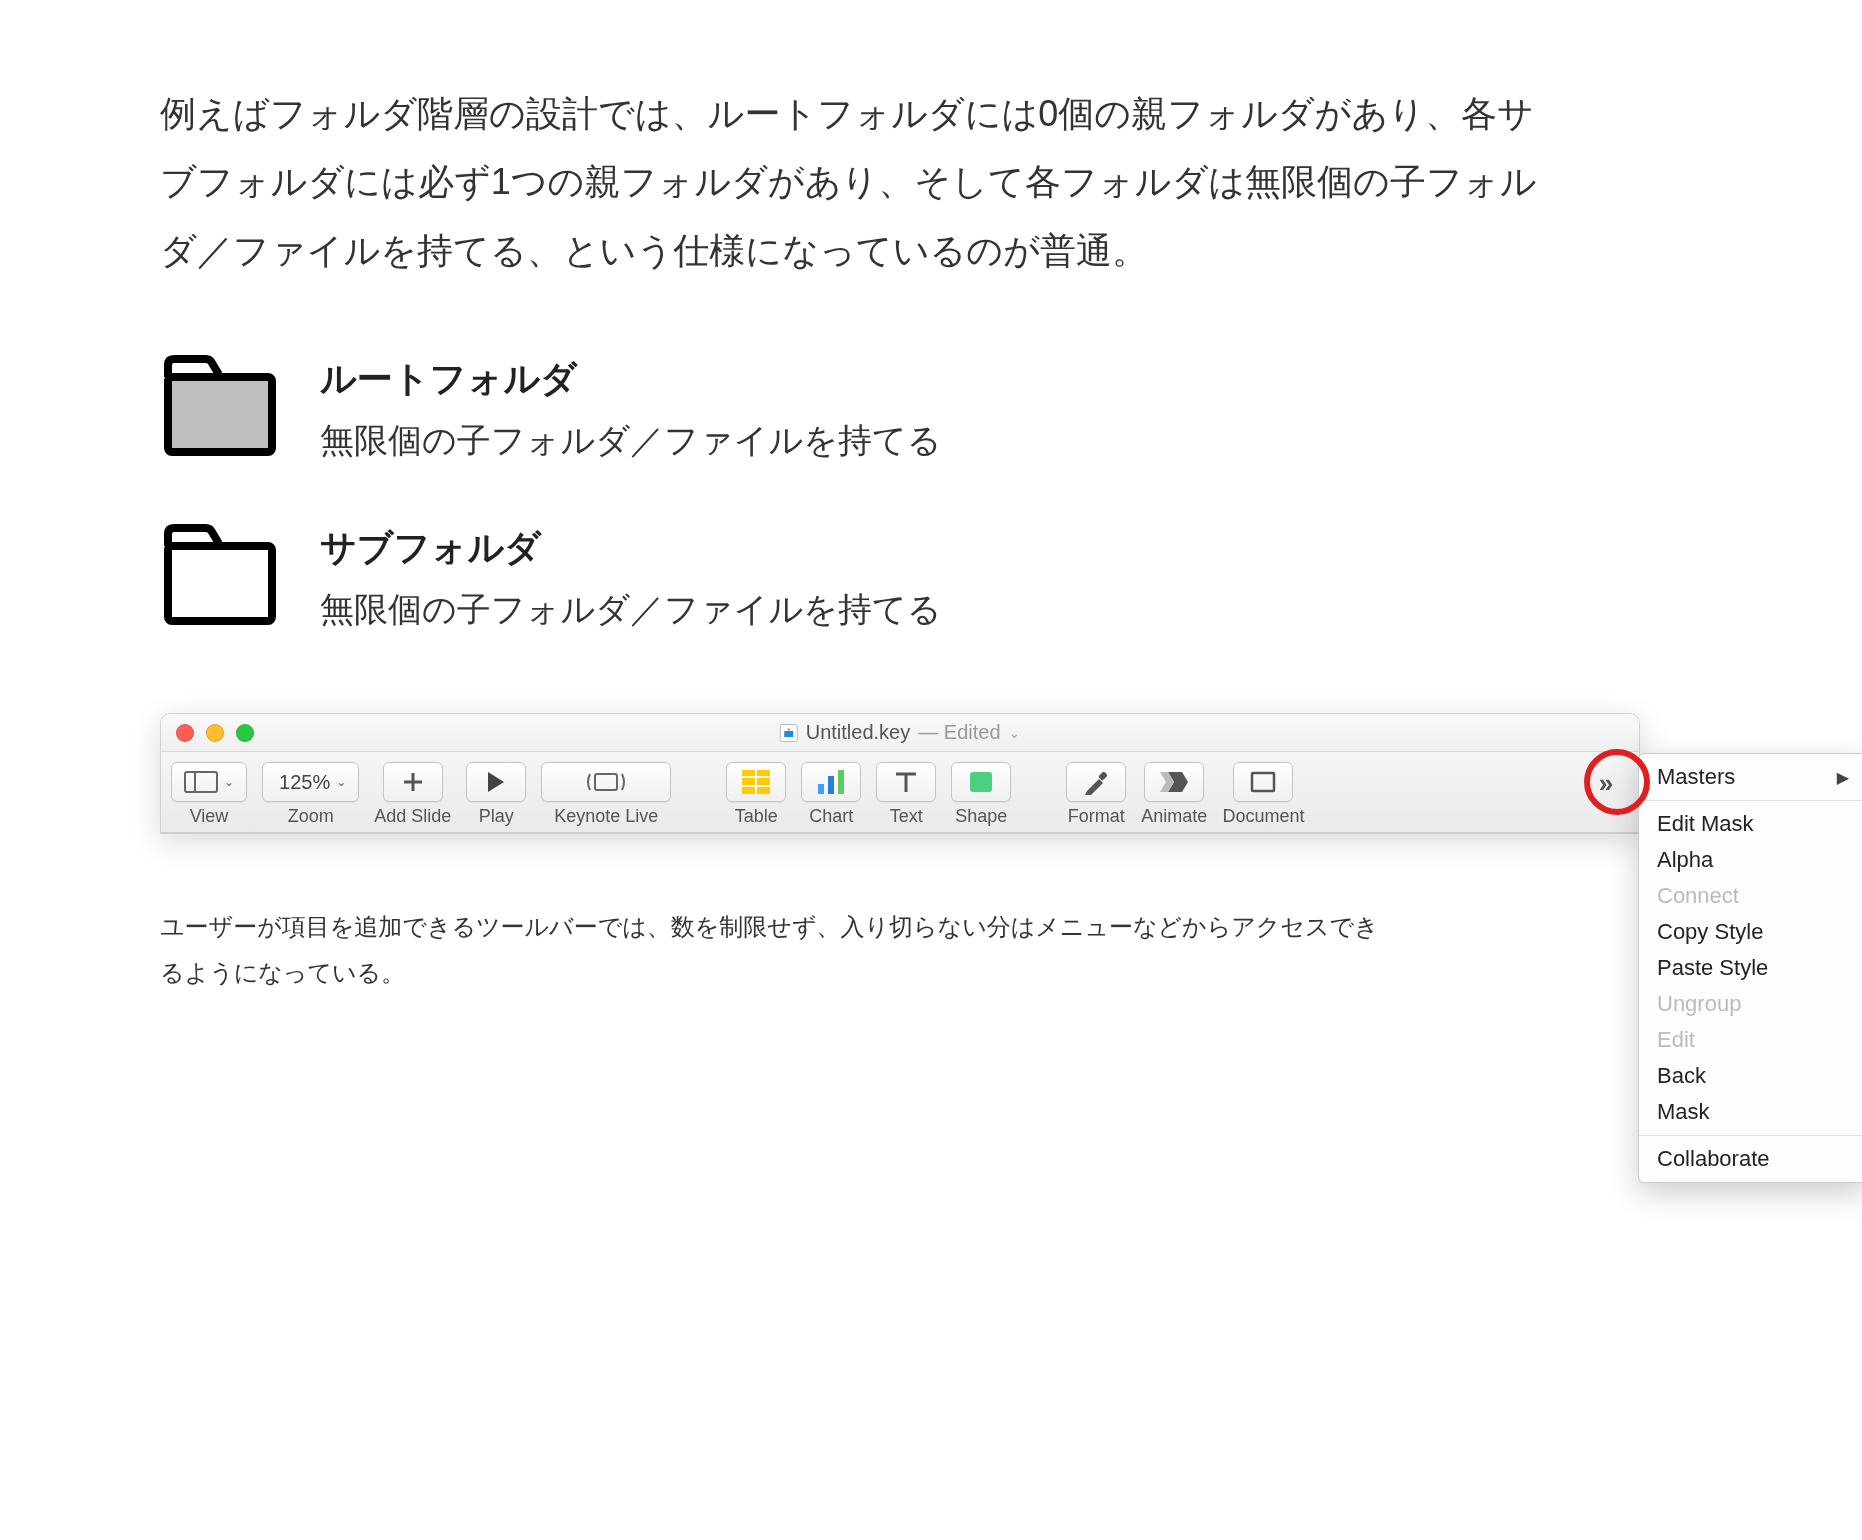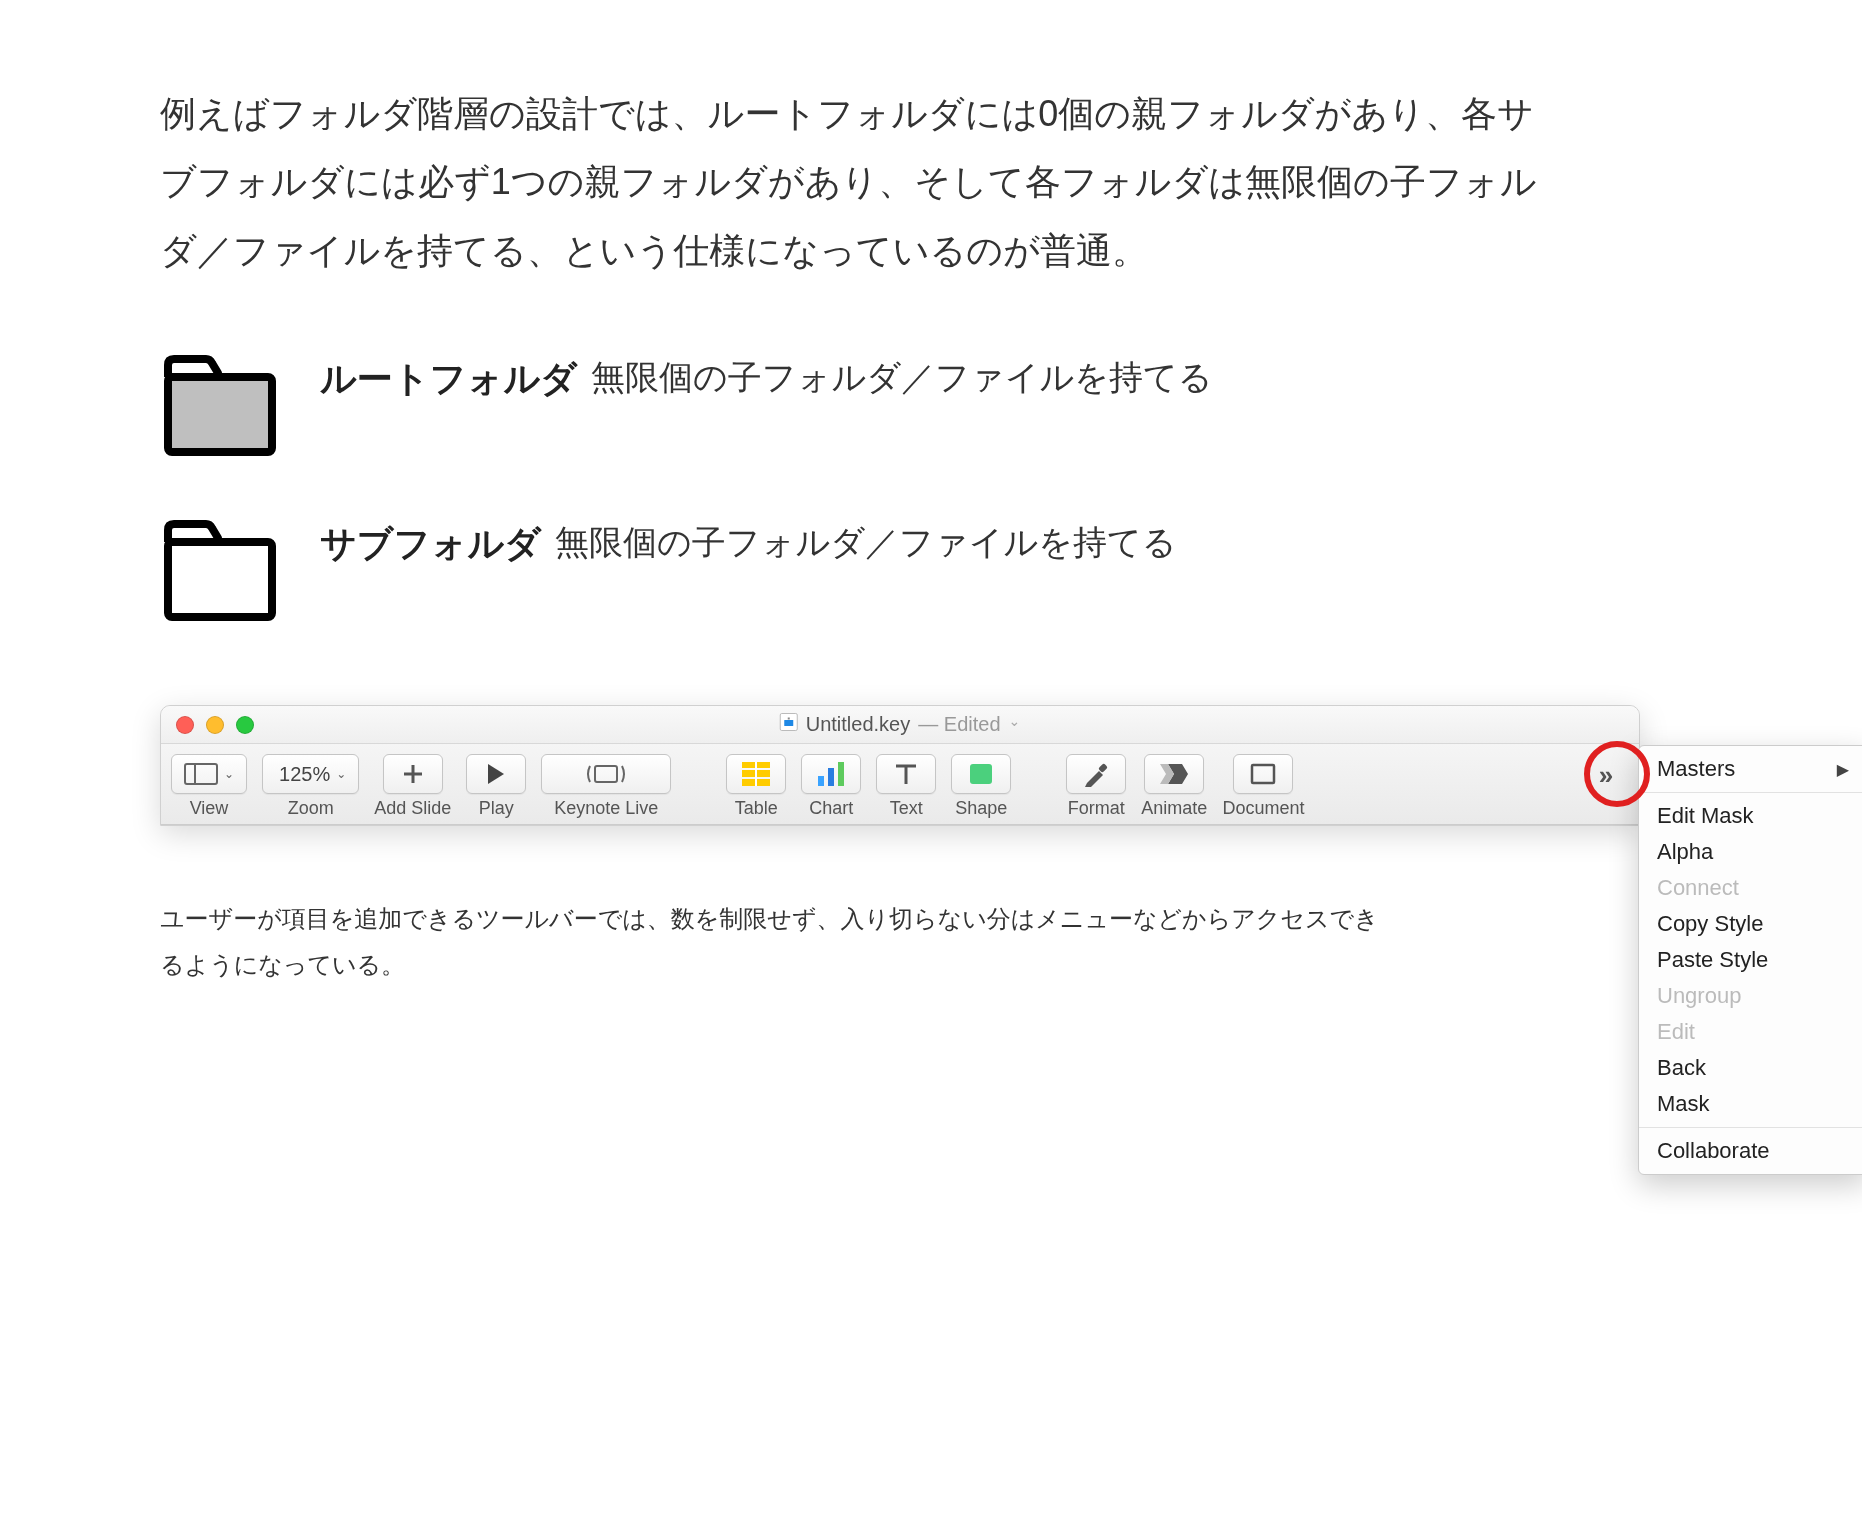--- a/index.html
+++ b/index.html
@@ -21,21 +21,21 @@
     max-width: 1380px;
   }
 
   .folder-row {
     display: flex;
     align-items: flex-start;
     gap: 40px;
     margin-bottom: 60px;
   }
   .folder-icon svg { display: block; }
-  .folder-text { display: flex; gap: 14px; }
+  .folder-text { display: flex; flex-direction: column; gap: 14px; }
   .folder-title { font-size: 36px; font-weight: 700; }
   .folder-desc-row { display: flex; gap: 100px; font-size: 34px; color: #333; }
 
   
   .toolbar-wrap {
     margin-top: 80px;
     position: relative;
     width: 1480px;
   }
   .mac-window {
@@ -55,21 +55,21 @@
   }
   .traffic-lights { display: flex; gap: 12px; margin-left: 15px; }
   .light { width: 18px; height: 18px; border-radius: 50%; border: 1px solid rgba(0,0,0,0.15); }
   .light.red { background: #ff5f57; }
   .light.yellow { background: #ffbd2e; }
   .light.green { background: #28c940; }
   .title-text {
     position: absolute;
     left: 50%; transform: translateX(-50%);
     font-size: 20px; color: #666;
-    display: flex; align-items: flex-start; gap: 8px;
+    display: flex; align-items: center; gap: 8px;
   }
   .title-text .key-icon {
     width: 18px; height: 18px; display: inline-flex;
     align-items: center; justify-content: center;
     background: #fff; border: 1px solid #bbb; border-radius: 2px;
   }
   .title-text .key-icon svg { width: 12px; height: 12px; }
   .title-main { color: #555; }
   .title-sub { color: #999; }
   .title-caret { color: #aaa; font-size: 14px; }

